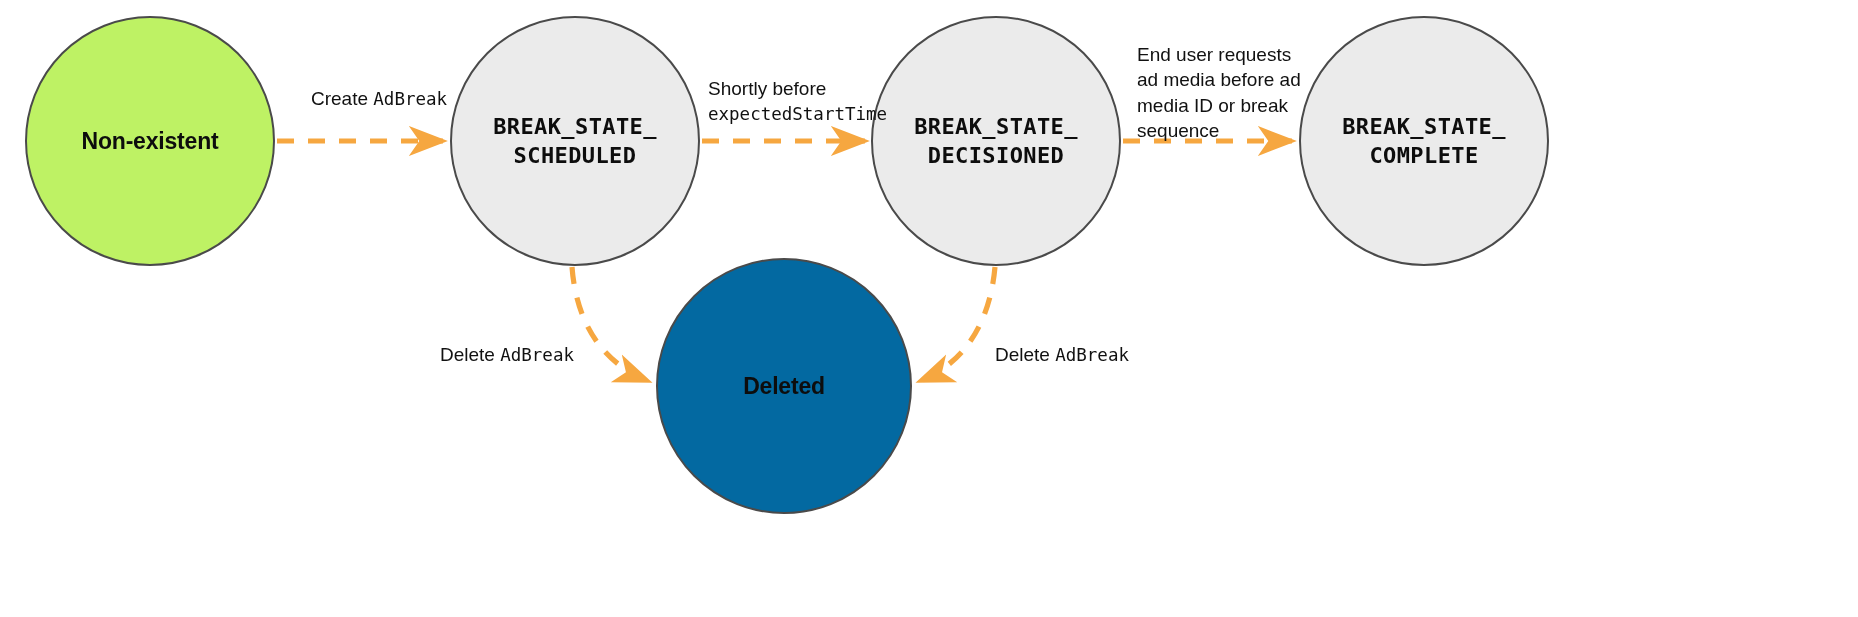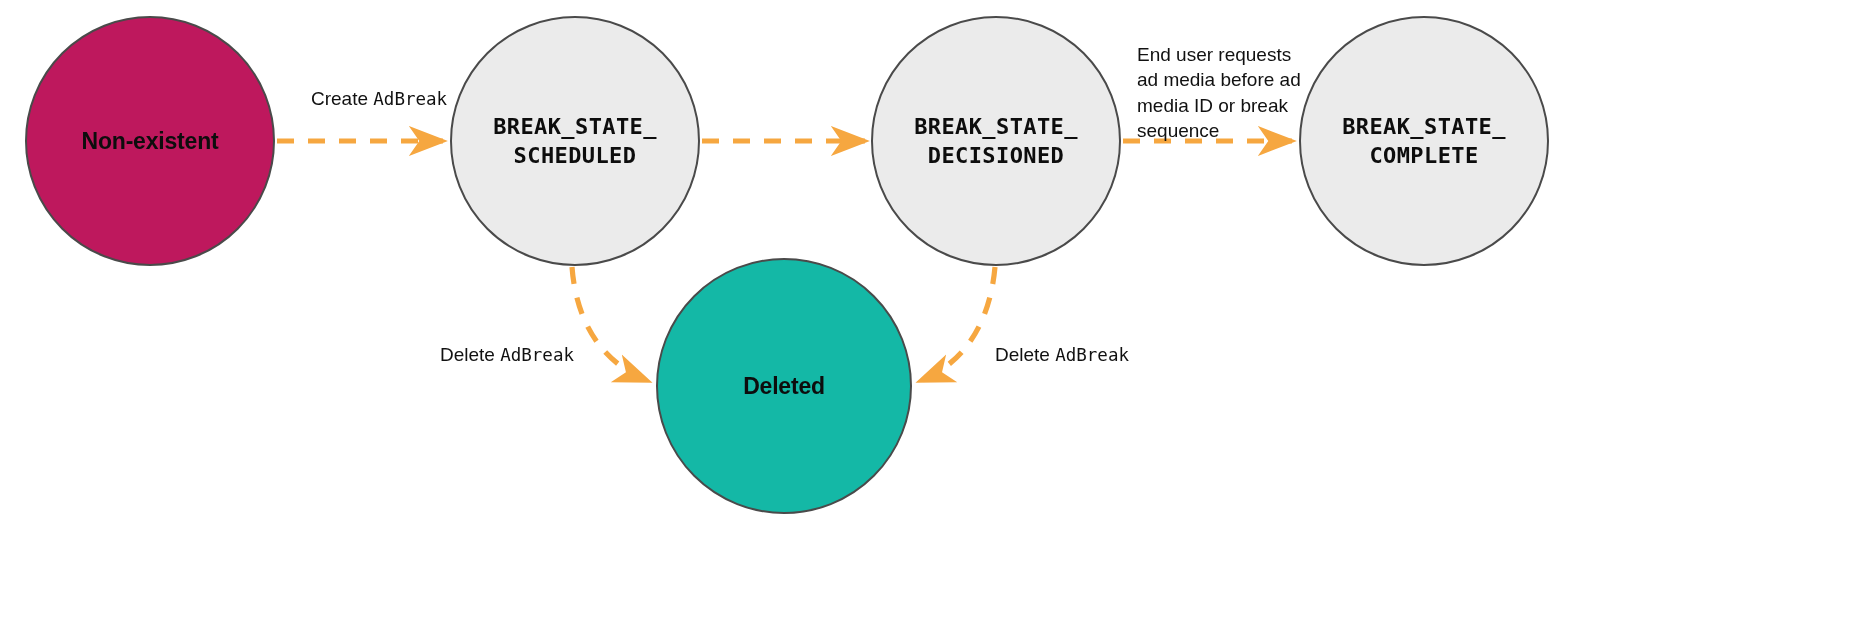--- a/index.html
+++ b/index.html
@@ -87,47 +87,51 @@
 
     <path d="M 702 141 L 865 141" fill="none" stroke="#f6a740" stroke-width="5.2" stroke-dasharray="17 14" stroke-linecap="butt" marker-end="url(#arrowhead)"></path>
 
     <path d="M 1123 141 L 1292 141" fill="none" stroke="#f6a740" stroke-width="5.2" stroke-dasharray="17 14" stroke-linecap="butt" marker-end="url(#arrowhead)"></path>
 
     <path d="M 572 267 C 576 320 600 362 648 381" fill="none" stroke="#f6a740" stroke-width="5.2" stroke-dasharray="17 14" stroke-linecap="butt" marker-end="url(#arrowhead)"></path>
 
     <path d="M 995 267 C 990 322 965 363 920 381" fill="none" stroke="#f6a740" stroke-width="5.2" stroke-dasharray="17 14" stroke-linecap="butt" marker-end="url(#arrowhead)"></path>
   </svg>
 
-  <div class="node" style="left: 25px; top: 16px; width: 250px; height: 250px; background: #be185d; border-color: rgb(74, 74, 74);">
+  <div class="node" style="left: 25px; top: 16px; width: 250px; height: 250px; background: #bef264; border-color: rgb(74, 74, 74);">
     <div class="node-label sans">Non-existent</div>
   </div>
 
   <div class="node" style="left: 450px; top: 16px; width: 250px; height: 250px; background: rgb(235, 235, 235); border-color: rgb(74, 74, 74);">
     <div class="node-label mono">BREAK_STATE_
 SCHEDULED</div>
   </div>
 
   <div class="node" style="left: 871px; top: 16px; width: 250px; height: 250px; background: rgb(235, 235, 235); border-color: rgb(74, 74, 74);">
     <div class="node-label mono">BREAK_STATE_
 DECISIONED</div>
   </div>
 
   <div class="node" style="left: 1299px; top: 16px; width: 250px; height: 250px; background: rgb(235, 235, 235); border-color: rgb(74, 74, 74);">
     <div class="node-label mono">BREAK_STATE_
 COMPLETE</div>
   </div>
 
-  <div class="node" style="left: 656px; top: 258px; width: 256px; height: 256px; background: #14b8a6; border-color: rgb(74, 74, 74);">
+  <div class="node" style="left: 656px; top: 258px; width: 256px; height: 256px; background: #0369a1; border-color: rgb(74, 74, 74);">
     <div class="node-label sans">Deleted</div>
   </div>
 
   <div class="edge-label" style="left:296px; top:86px;margin-left:15px;">
       <span class="ln"><span class="sans">Create </span><span class="mono">AdBreak</span></span>
     </div>
 
+  <div class="edge-label" style="left:708px; top:76px;">
+      <span class="ln"><span class="sans">Shortly before</span></span>
+      <span class="ln"><span class="mono">expectedStartTime</span></span>
+    </div>
 
   <div class="edge-label" style="left:1137px; top:42px;">
       <span class="ln"><span class="sans">End user requests</span></span>
       <span class="ln"><span class="sans">ad media before ad</span></span>
       <span class="ln"><span class="sans">media ID or break</span></span>
       <span class="ln"><span class="sans">sequence</span></span>
     </div>
 
   <div class="edge-label" style="left:440px; top:342px;">
       <span class="ln"><span class="sans">Delete </span><span class="mono">AdBreak</span></span>

